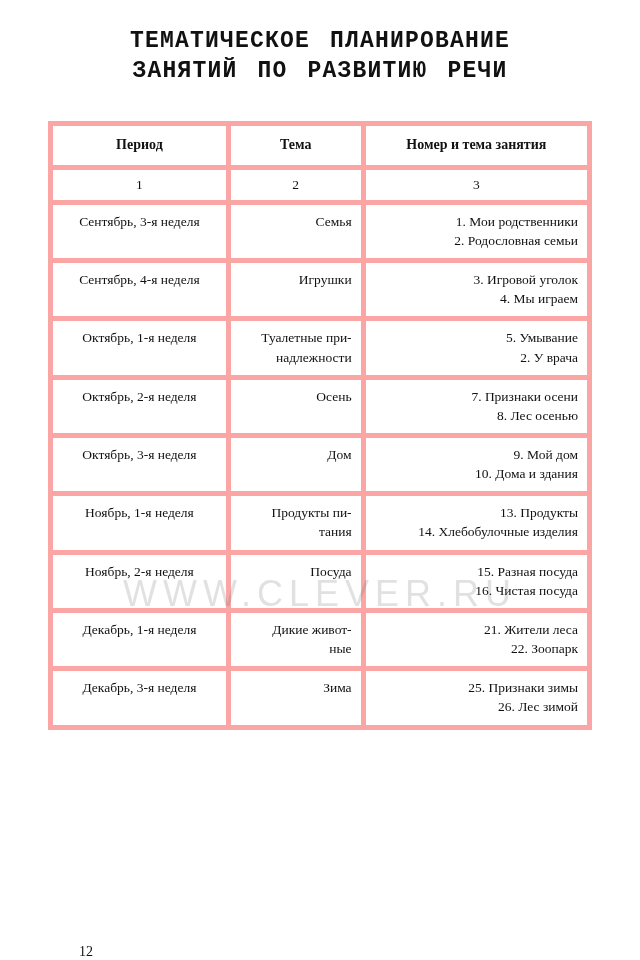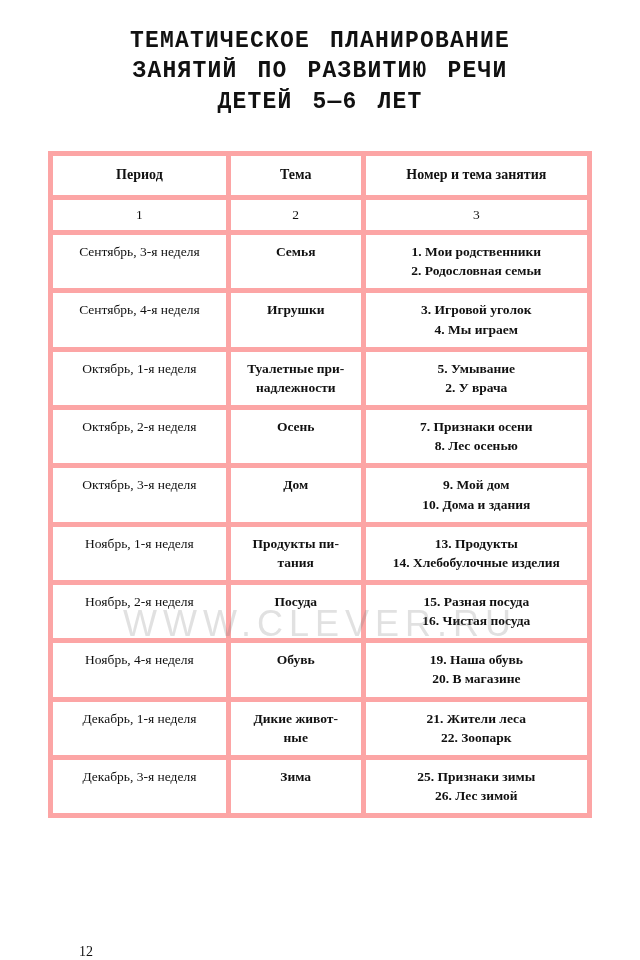--- a/index.html
+++ b/index.html
@@ -57,22 +57,21 @@
     font-weight: bold;
     font-size: 14px;
     padding: 9px 6px 10px 6px;
     vertical-align: middle;
   }
   td.c-period {
     text-align: center;
     white-space: nowrap;
   }
   td.c-theme, td.c-lessons {
-    text-align: center;
-    font-weight: bold;
+    text-align: right;
   }
   tr.numrow td {
     text-align: center;
     font-size: 13.5px;
     padding: 5px 6px 6px 6px;
   }
   .lesson-line {
     display: block;
   }
   .col1 { width: 33%; }
@@ -104,21 +103,20 @@
   }
 </style>
 </head>
 <body>
 
 <div class="page">
 
   <div class="title">
     <div>ТЕМАТИЧЕСКОЕ  ПЛАНИРОВАНИЕ</div>
     <div>ЗАНЯТИЙ  ПО  РАЗВИТИЮ  РЕЧИ</div>
-    <div>ДЕТЕЙ  5—6  ЛЕТ</div>
   </div>
 
   <div class="table-wrap">
     <table class="plan">
       <colgroup>
         <col class="col1">
         <col class="col2">
         <col class="col3">
       </colgroup>
       <thead>
@@ -200,30 +198,20 @@
             <td class="c-period">Ноябрь, 2-я неделя</td>
             <td class="c-theme">
               <span class="lesson-line">Посуда</span>
             </td>
             <td class="c-lessons">
               <span class="lesson-line">15. Разная посуда</span>
               <span class="lesson-line">16. Чистая посуда</span>
             </td>
           </tr>
           <tr>
-            <td class="c-period">Ноябрь, 4-я неделя</td>
-            <td class="c-theme">
-              <span class="lesson-line">Обувь</span>
-            </td>
-            <td class="c-lessons">
-              <span class="lesson-line">19. Наша обувь</span>
-              <span class="lesson-line">20. В магазине</span>
-            </td>
-          </tr>
-          <tr>
             <td class="c-period">Декабрь, 1-я неделя</td>
             <td class="c-theme">
               <span class="lesson-line">Дикие живот-</span>
               <span class="lesson-line">ные</span>
             </td>
             <td class="c-lessons">
               <span class="lesson-line">21. Жители леса</span>
               <span class="lesson-line">22. Зоопарк</span>
             </td>
           </tr>

